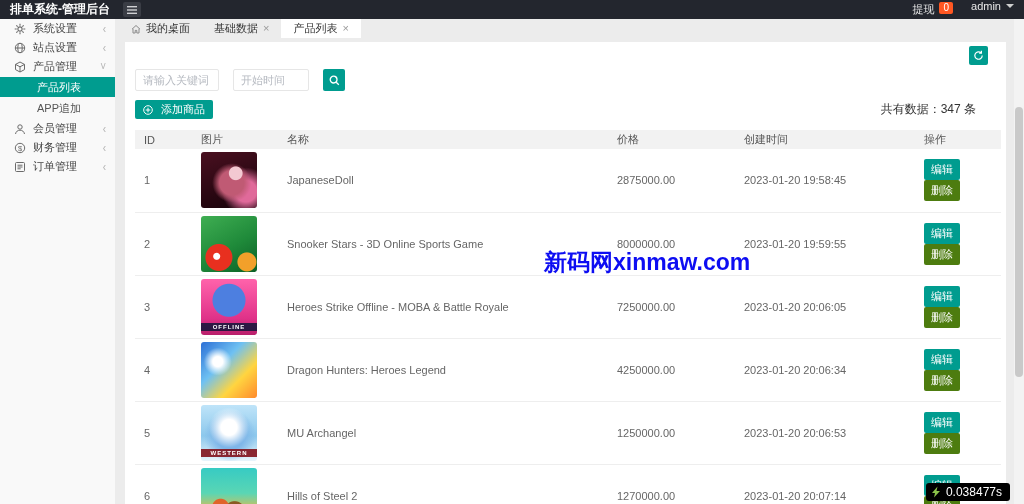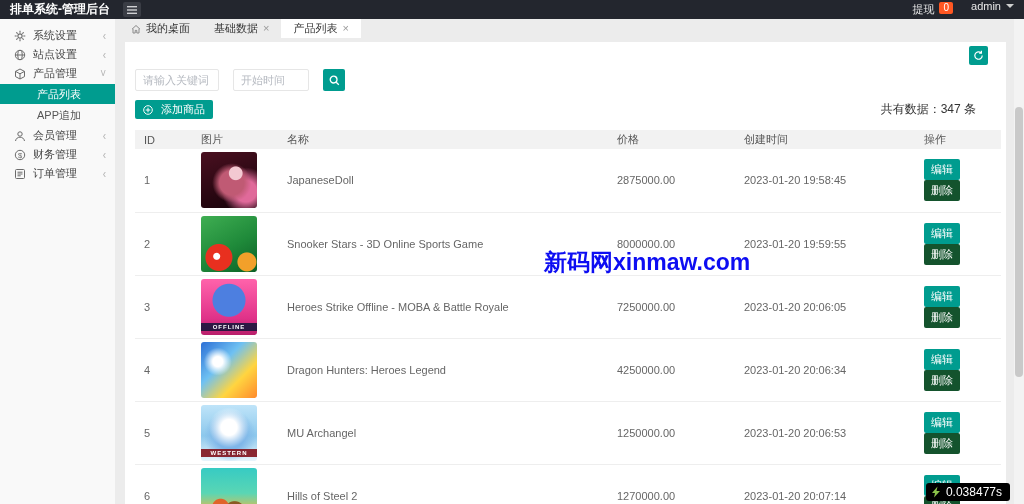--- a/index.html
+++ b/index.html
@@ -12,21 +12,21 @@
   .hamburger { width:18px; height:15px; margin-left:8px; background:#3a3d45; border-radius:2px; display:flex; align-items:center; justify-content:center; cursor:pointer; }
   .hamburger svg { display:block; }
   .top-spacer { flex:1; }
   .withdraw { color:#e8e8e8; font-size:11px; display:flex; align-items:flex-start; cursor:pointer; }
   .badge { display:inline-block; background:#ff5722; color:#fff; font-size:10px; line-height:12px; padding:0 4px; border-radius:2px; margin-left:5px; }
   .user { color:#e8e8e8; font-size:11px; margin:0 10px 8px 18px; display:flex; align-items:center; cursor:pointer; }
   .caret-down { width:0; height:0; border-left:4px solid transparent; border-right:4px solid transparent; border-top:4px solid #cfcfcf; margin-left:5px; }
 
   
   .main { display:flex; height:485px; }
-  .sidebar { width:115px; background:#f9f9f9; padding-top:7px; flex-shrink:0; }
+  .sidebar { width:115px; background:#f9f9f9; flex-shrink:0; }
   .nav-item { height:19px; display:flex; align-items:center; padding:0 9px 0 14px; font-size:11px; color:#444; cursor:pointer; }
   .nav-item .nico { width:12px; height:12px; margin-right:7px; flex-shrink:0; display:flex; align-items:center; justify-content:center; }
   .nav-arrow { margin-left:auto; color:#b5b5b5; font-size:10px; transform:scaleY(1.2); }
   .sub-item { height:20px; display:flex; align-items:center; padding-left:37px; font-size:11px; color:#555; cursor:pointer; margin:1px 0; }
   .sub-item.active { background:#009C8F; color:#fff; }
 
   .content { flex:1; display:flex; flex-direction:column; background:#ececec; position:relative;justify-content:space-between; }
 
   
   .tabbar { height:19px; display:flex; align-items:stretch; padding-left:4px; flex-shrink:0; }
@@ -79,21 +79,21 @@
       radial-gradient(circle at 50% 40%, #ffffff 0 8px, rgba(255,255,255,0) 20px),
       radial-gradient(circle at 52% 55%, #7fb6e8 0 14px, rgba(127,182,232,0) 26px),
       linear-gradient(180deg,#bfe4f9 0%, #8cc8ec 55%, #e9f5fc 100%); }
   .t-mu .thumb-label { background:rgba(130,18,28,.9); }
   .t-hills { background:
       radial-gradient(circle at 35% 70%, #e0642a 0 8px, rgba(224,100,42,0) 9px),
       radial-gradient(circle at 60% 78%, #8a5a22 0 10px, rgba(138,90,34,0) 11px),
       linear-gradient(180deg,#37cbc3 0%, #5ad6b4 45%, #ddbd50 75%, #c07a2e 100%); }
 
   .btn-edit { background:#009C8F; color:#fff; border:none; border-radius:2px; font-size:11px; padding:3px 7px; margin-right:7px; cursor:pointer; }
-  .btn-del { background:#14532d; color:#fff; border:none; border-radius:2px; font-size:11px; padding:3px 7px; cursor:pointer; }
+  .btn-del { background:#4d7c0f; color:#fff; border:none; border-radius:2px; font-size:11px; padding:3px 7px; cursor:pointer; }
 
   
   .watermark { position:absolute; left:429px; top:228px; font-size:23px; font-weight:bold; color:#0d0df2; z-index:9; white-space:nowrap; pointer-events:none; }
   .debugbar { position:absolute; right:14px; bottom:3px; background:#000; color:#fff; font-size:12px; height:18px; border-radius:3px; display:flex; align-items:center; padding:0 8px 0 4px; gap:4px; z-index:10; cursor:pointer; }
   .scrollbar { position:absolute; right:0; top:19px; width:10px; height:485px; background:#f3f3f3; z-index:8; }
   .scroll-thumb { position:absolute; left:1px; width:8px; top:88px; height:270px; background:#c9c9c9; border-radius:4px; cursor:pointer; }
 </style>
 </head>
 <body>
 

